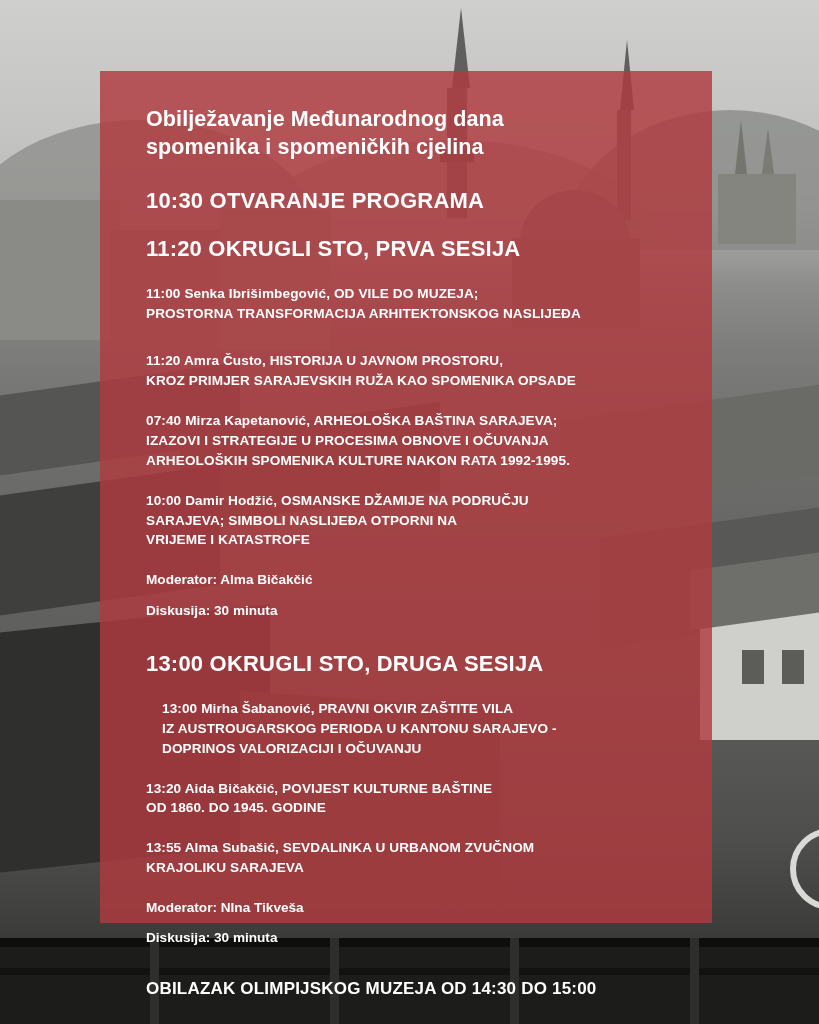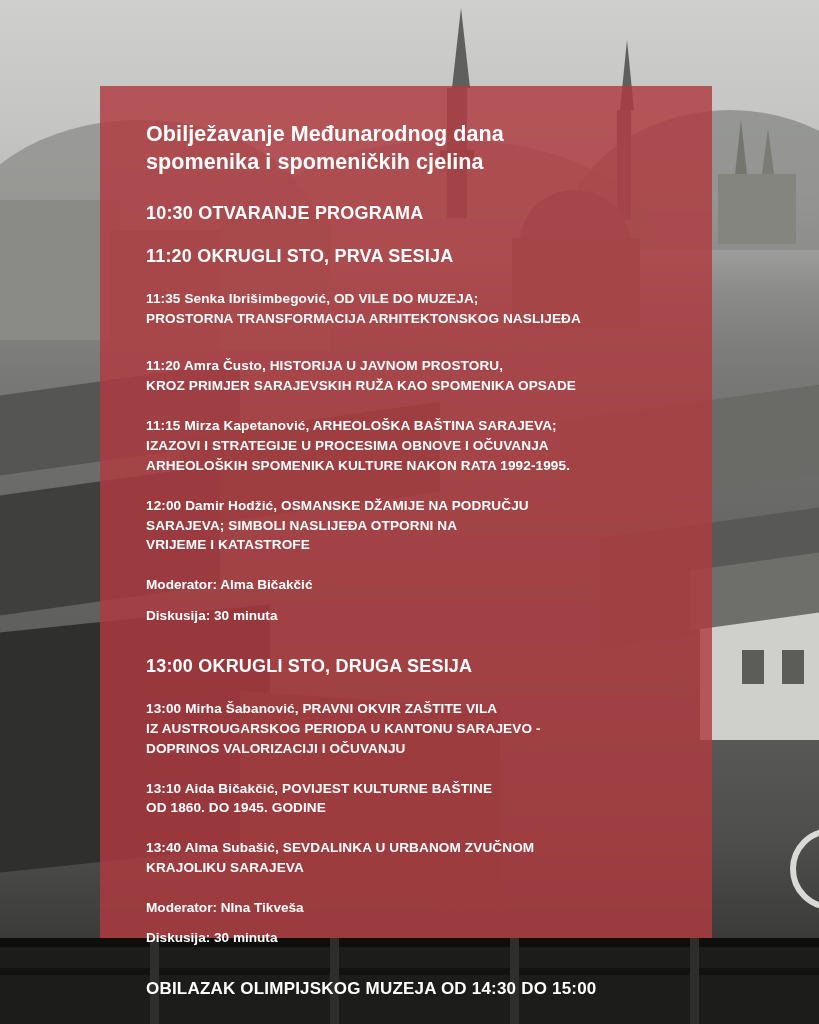--- a/index.html
+++ b/index.html
@@ -68,40 +68,40 @@
   }
   .rail {
     position: absolute;
     background: #2e2f2c;
   }
 
   
   .panel {
     position: absolute;
     left: 100px;
-    top: 86px;
+    top: 71px;
     width: 612px;
     height: 852px;
     background: rgba(176, 58, 64, 0.82);
     color: #ffffff;
     box-sizing: border-box;
     padding: 34px 44px 0 46px;
   }
 
   .title {
     font-size: 21.5px;
     font-weight: bold;
     line-height: 1.32;
     letter-spacing: .1px;
     margin: 0 0 26px 0;
     max-width: 470px;
   }
 
   .heading {
-    font-size: 18px;
+    font-size: 22px;
     font-weight: bold;
     letter-spacing: .2px;
     margin: 8px 0 22px 0;
   }
   .heading.gap-top { margin-top: 30px; }
 
   .block {
     font-size: 13.6px;
     line-height: 1.46;
     margin: 0 0 20px 0;
@@ -178,42 +178,42 @@
   </div>
 
   <div class="panel">
 
     <h1 class="title">Obilježavanje Međunarodnog dana spomenika i spomeničkih cjelina</h1>
 
     <div class="heading">10:30 OTVARANJE PROGRAMA</div>
 
     <div class="heading">11:20 OKRUGLI STO, PRVA SESIJA</div>
 
-    <div class="block" style="white-space: pre-line;">11:35 Senka Ibrišimbegović, OD VILE DO MUZEJA;
+    <div class="block" style="white-space: pre-line;">11:00 Senka Ibrišimbegović, OD VILE DO MUZEJA;
 PROSTORNA TRANSFORMACIJA ARHITEKTONSKOG NASLIJEĐA</div>
     <div class="block" style="white-space: pre-line; margin-top: 28px;">11:20 Amra Čusto, HISTORIJA U JAVNOM PROSTORU,
 KROZ PRIMJER SARAJEVSKIH RUŽA KAO SPOMENIKA OPSADE</div>
-    <div class="block" style="white-space: pre-line;">11:15 Mirza Kapetanović, ARHEOLOŠKA BAŠTINA SARAJEVA;
+    <div class="block" style="white-space: pre-line;">07:40 Mirza Kapetanović, ARHEOLOŠKA BAŠTINA SARAJEVA;
 IZAZOVI I STRATEGIJE U PROCESIMA OBNOVE I OČUVANJA
 ARHEOLOŠKIH SPOMENIKA KULTURE NAKON RATA 1992-1995.</div>
-    <div class="block" style="white-space: pre-line;">12:00 Damir Hodžić, OSMANSKE DŽAMIJE NA PODRUČJU
+    <div class="block" style="white-space: pre-line;">10:00 Damir Hodžić, OSMANSKE DŽAMIJE NA PODRUČJU
 SARAJEVA; SIMBOLI NASLIJEĐA OTPORNI NA
 VRIJEME I KATASTROFE</div>
 
     <div class="meta">Moderator: Alma Bičakčić</div>
     <div class="meta">Diskusija: 30 minuta</div>
 
     <div class="heading gap-top">13:00 OKRUGLI STO, DRUGA SESIJA</div>
 
-    <div class="block" style="white-space: pre-line;">13:00 Mirha Šabanović, PRAVNI OKVIR ZAŠTITE VILA
+    <div class="block" style="white-space: pre-line; margin-left: 16px;">13:00 Mirha Šabanović, PRAVNI OKVIR ZAŠTITE VILA
 IZ AUSTROUGARSKOG PERIODA U KANTONU SARAJEVO -
 DOPRINOS VALORIZACIJI I OČUVANJU</div>
-    <div class="block" style="white-space: pre-line;">13:10 Aida Bičakčić, POVIJEST KULTURNE BAŠTINE
+    <div class="block" style="white-space: pre-line;">13:20 Aida Bičakčić, POVIJEST KULTURNE BAŠTINE
 OD 1860. DO 1945. GODINE</div>
-    <div class="block" style="white-space: pre-line;">13:40 Alma Subašić, SEVDALINKA U URBANOM ZVUČNOM
+    <div class="block" style="white-space: pre-line;">13:55 Alma Subašić, SEVDALINKA U URBANOM ZVUČNOM
 KRAJOLIKU SARAJEVA</div>
 
     <div class="meta">Moderator: NIna Tikveša</div>
     <div class="meta">Diskusija: 30 minuta</div>
 
     <div class="footer-line">OBILAZAK OLIMPIJSKOG MUZEJA OD 14:30 DO 15:00</div>
 
   </div>
 </div>
 

